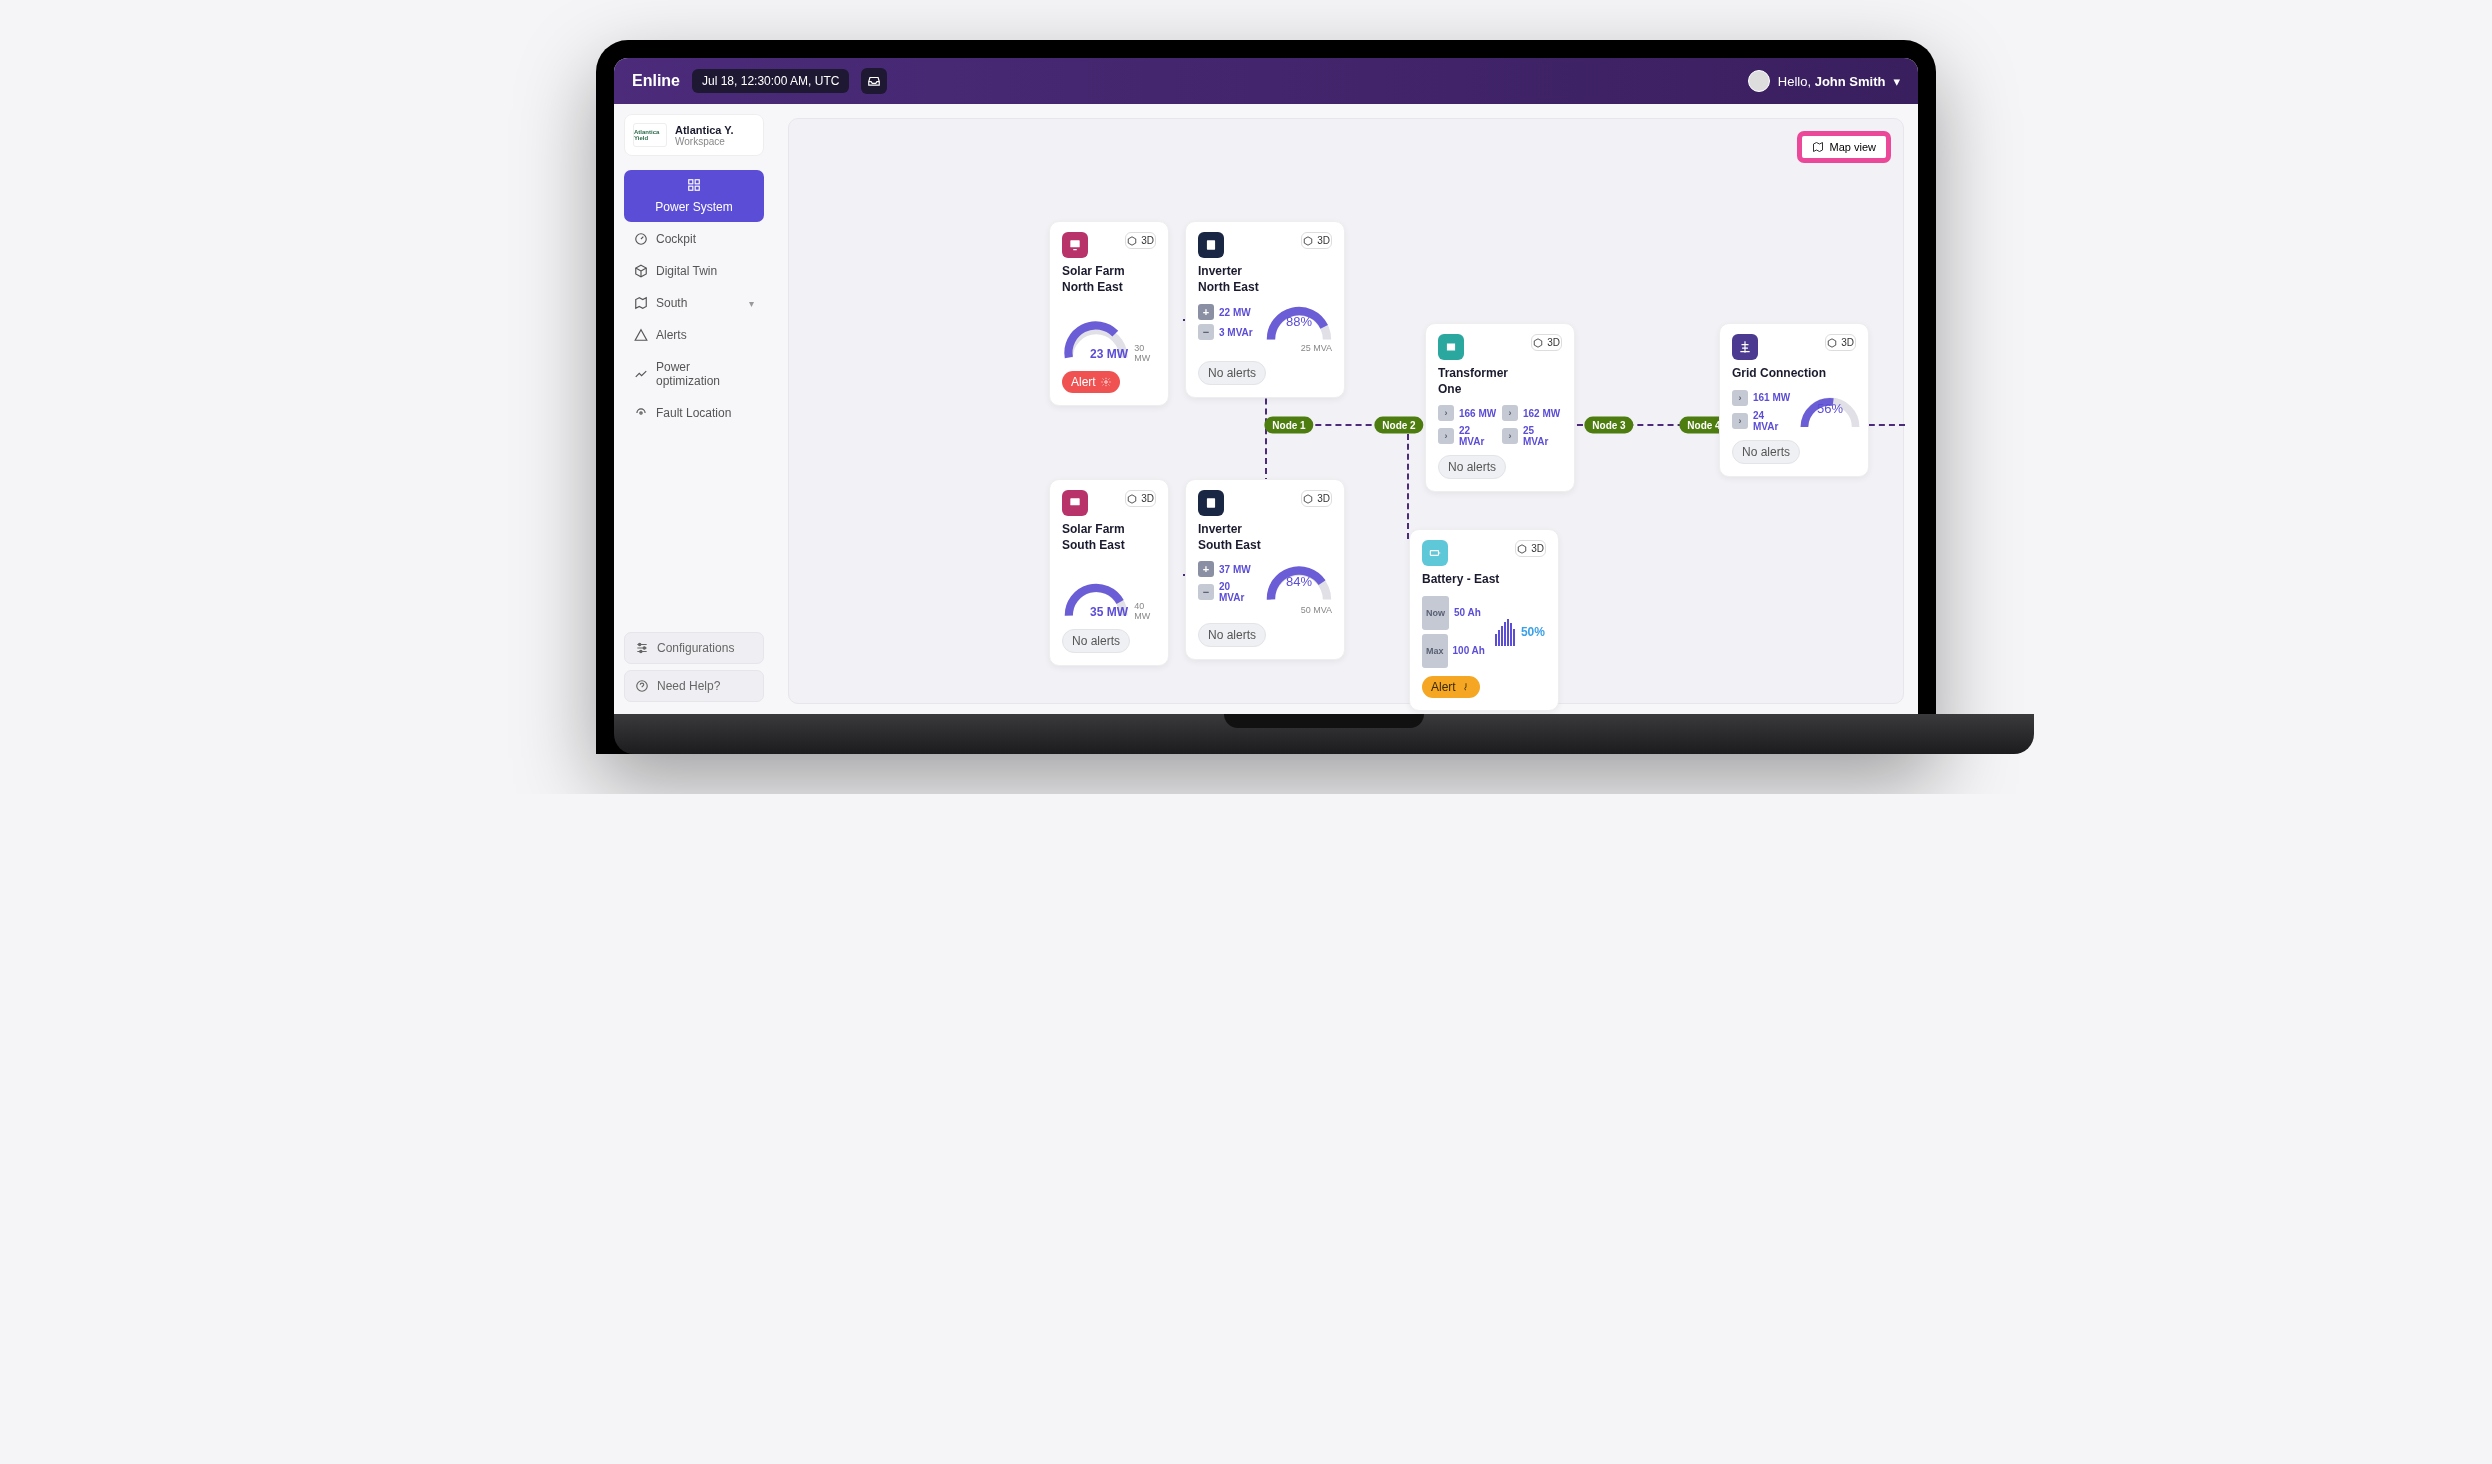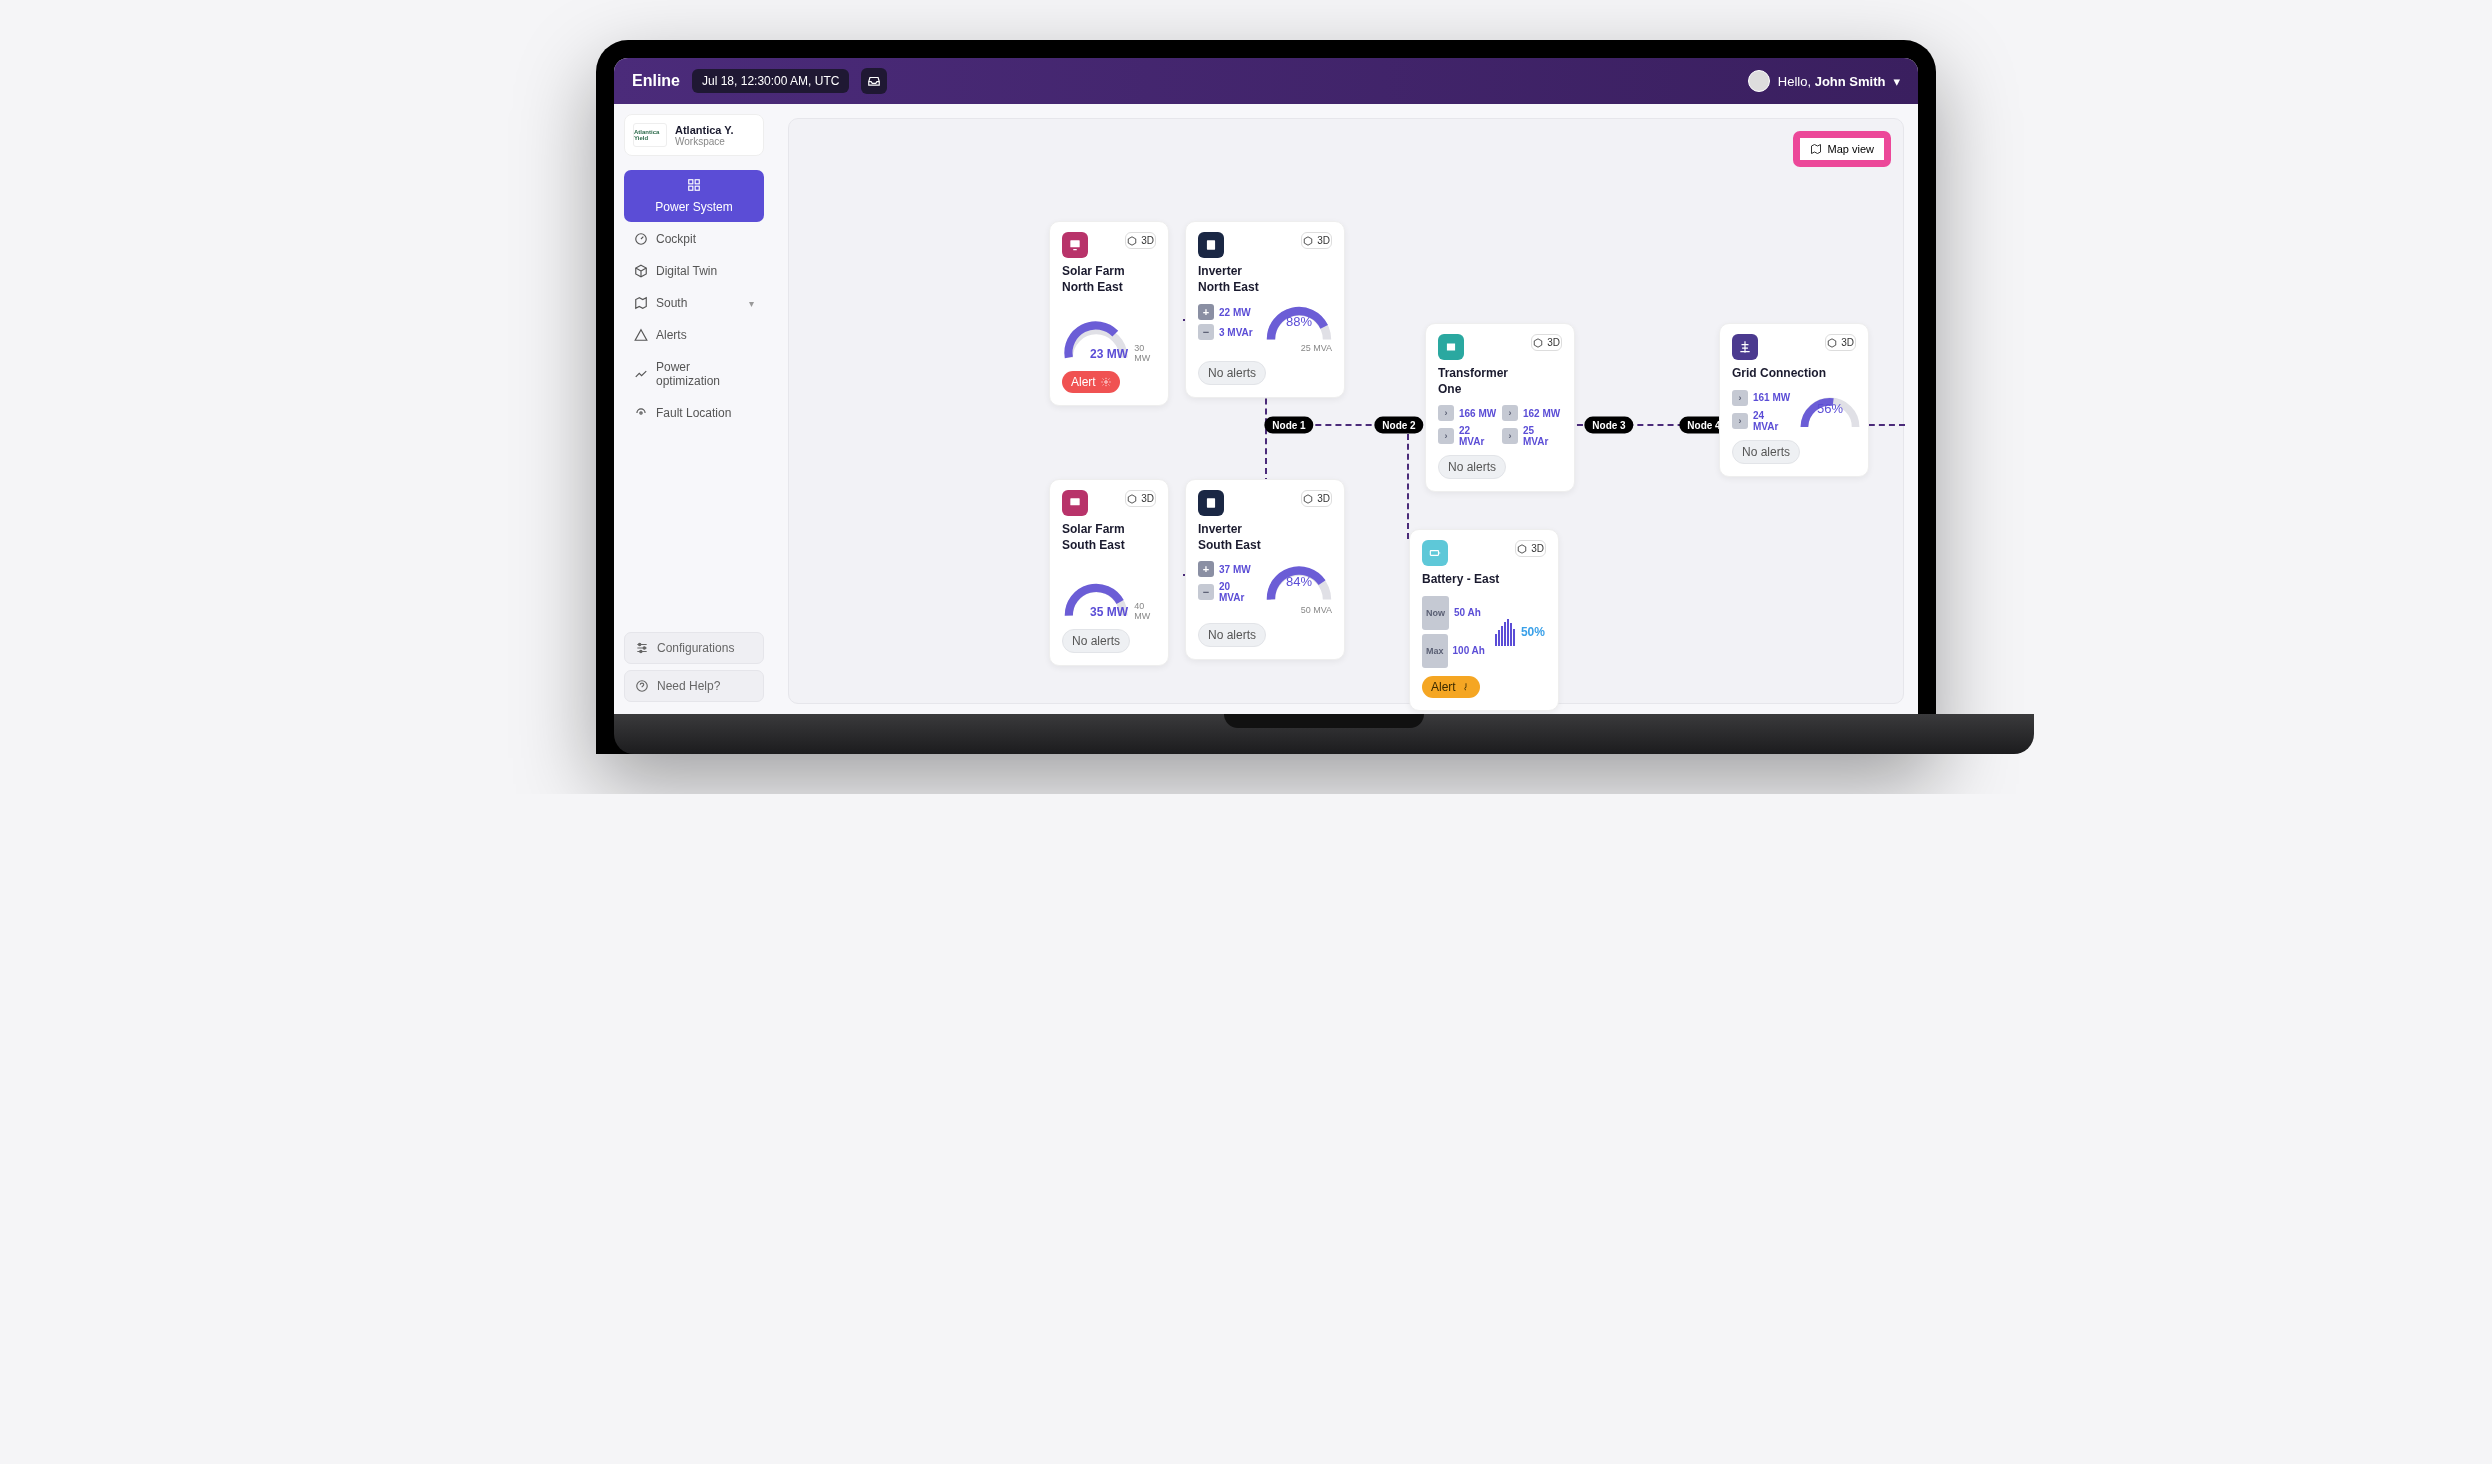--- a/index.html
+++ b/index.html
@@ -23,21 +23,21 @@
   .ws-sub { color: #888; font-size: 10px; }
   .nav { display: flex; flex-direction: column; gap: 2px; margin-top: 8px; }
   .nav-item { display: flex; align-items: center; gap: 8px; padding: 8px 10px; border-radius: 7px; font-size: 12px; color: #555; cursor: pointer; }
   .nav-item.active { background: #5b4dd6; color: #fff; flex-direction: column; }
   .nav-ic { width: 14px; height: 14px; display: inline-flex; align-items:center; justify-content:center; }
   .nav-chev { margin-left: auto; font-size: 10px; color:#999; }
   .bottom-nav { margin-top: auto; }
   .bottom-nav .nav-item{ background:#efeff3; border:1px solid #e5e5ea; margin-bottom:6px; color:#666; }
   .canvas { flex: 1; padding: 14px; position: relative; }
   .canvas-inner { width: 100%; height: 100%; border: 1px solid #e6e6eb; border-radius: 10px; background: #f2f2f6; position: relative; }
-  .mapview { position: absolute; top: 12px; right: 12px; background: #fff; border:7px solid #ec4899; padding: 5px 10px; border-radius: 7px; font-size: 11px; display: flex; align-items: center; gap: 6px; cursor:pointer; }
+  .mapview { position: absolute; top: 12px; right: 12px; background: #fff; border:5px solid #ec4899; padding: 5px 10px; border-radius: 7px; font-size: 11px; display: flex; align-items: center; gap: 6px; cursor:pointer; }
   .card { position: absolute; background: #fff; border-radius: 10px; padding: 10px 12px 12px; width: 148px; box-shadow: 0 2px 6px rgba(0,0,0,.06); border:1px solid #eee; }
   .card-head { display: flex; justify-content: space-between; align-items: flex-start; margin-bottom: 6px; }
   .card-icon { width: 26px; height: 26px; border-radius: 6px; display:flex;align-items:center;justify-content:center; }
   .card-icon.pink{background:#b8336a;} .card-icon.navy{background:#1a2744;} .card-icon.teal{background:#2aa8a0;} .card-icon.purple{background:#4b3a8f;} .card-icon.cyan{background:#5ec8d8;}
   .badge3d { border:1px solid #ddd; border-radius: 6px; padding: 2px 1px; font-size: 10px; display: flex; align-items: center; gap: 4px; color:#333; cursor:pointer; }
   .card-title { font-size: 12px; font-weight: 700; color: #1a1a2e; line-height: 1.3; margin-bottom: 8px; white-space:pre-line; }
   .gauge-wrap{position:relative;display:flex;align-items:flex-end;justify-content:center;height:60px;}
   .gauge{width:90px;height:45px;}
   .gauge-val{position:absolute;bottom:2px;font-size:12px;font-weight:700;color:#5b4dd6;}
   .gauge-max{font-size:9px;color:#888;align-self:flex-end;margin-left:4px;}
@@ -59,21 +59,21 @@
   .bat-left{display:flex;flex-direction:column;gap:4px;}
   .bat-kv{display:flex;align-items:center;gap:5px;font-size:10px;font-weight:700;}
   .bat-kv .lbl{background:#c5c9d3;color:#5a5f73;padding:12px 4px;border-radius:3px;font-size:9px;}
   .bat-kv .v{color:#5b4dd6;}
   .bat-graph{display:flex;align-items:center;gap:6px;}
   .bars{display:flex;gap:1px;align-items:flex-end;height:28px;}
   .bars span{width:2px;background:#5b4dd6;}
   .bat-pct{color:#3aa0e8;font-weight:700;font-size:12px;}
   .line{position:absolute;border-top:2px dashed #4b2b7a;}
   .vline{position:absolute;border-left:2px dashed #4b2b7a;}
-  .node{position:absolute;background:#000000;color:#fff;font-size:10px;font-weight:600;padding:3px 8px;border-radius:10px;transform:translate(-50%,-50%);}
+  .node{position:absolute;background:#4d7c0f;color:#fff;font-size:10px;font-weight:600;padding:3px 8px;border-radius:10px;transform:translate(-50%,-50%);}
   svg{display:block;}
 </style>
 </head>
 <body>
 
 <div class="laptop">
 <div class="screen">
 
 <div class="topbar">
   <span class="brand">Enline</span>

